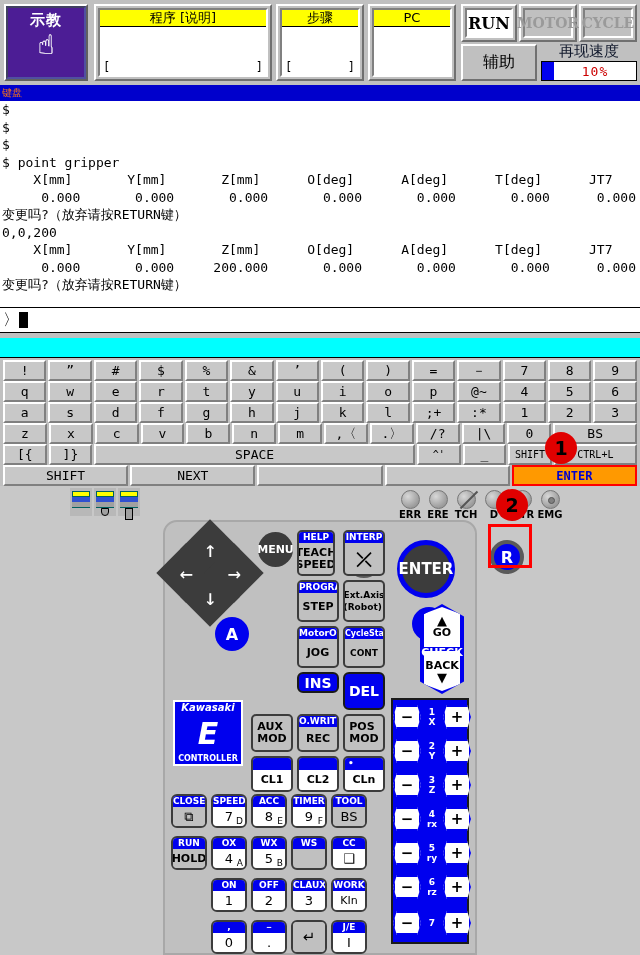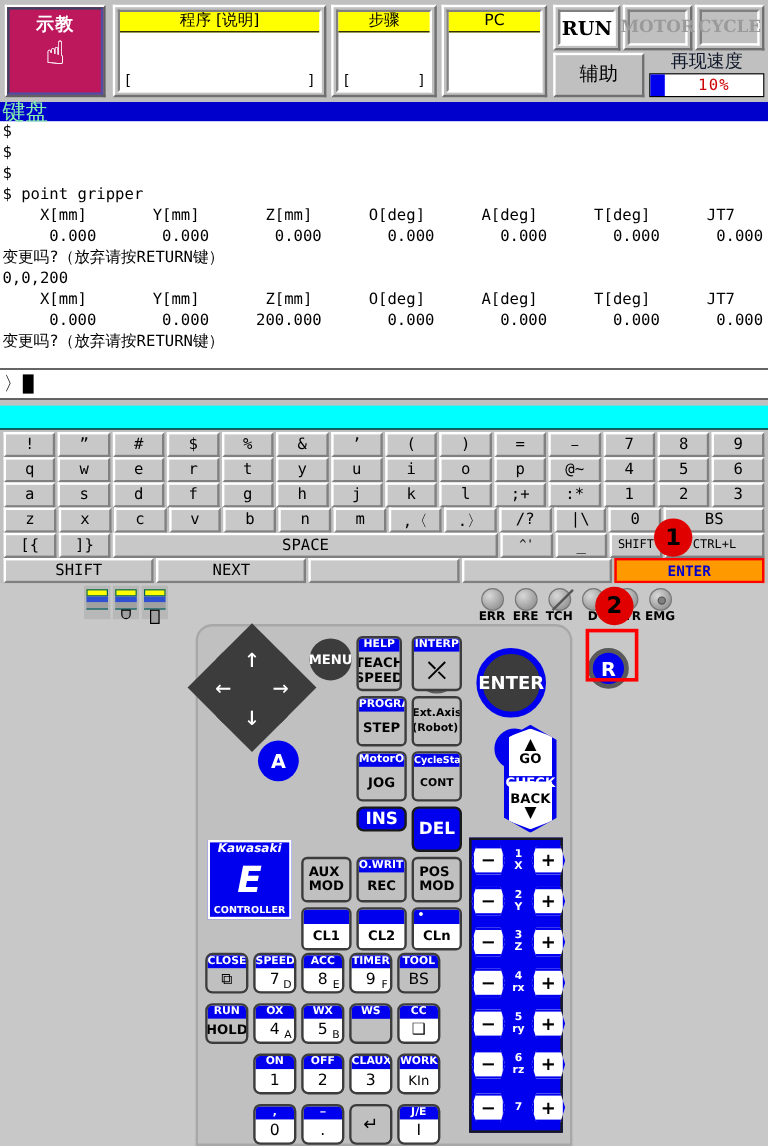--- a/index.html
+++ b/index.html
@@ -10,21 +10,21 @@
     font-family:"DejaVu Sans Mono", monospace;
     overflow:hidden;
     position:relative;
   }
 
   
   #topbar { position:absolute; left:0; top:0; width:640px; height:85px; background:#c0c0c0; }
 
   #teachbtn { position:absolute; left:4px; top:4px; width:84px; height:77px;
               border:2px solid #fff; border-right-color:#606060; border-bottom-color:#606060; }
-  #teachbtn .in { width:100%; height:100%; background:#be185d; border:2px solid #404060;
+  #teachbtn .in { width:100%; height:100%; background:#4c1d95; border:2px solid #404060;
               border-right-color:#5050a0; border-bottom-color:#5050a0;
               display:flex; flex-direction:column; align-items:center; justify-content:flex-start; }
   #teachbtn .lbl { color:#fff; font-family:"DejaVu Sans", sans-serif; font-size:15px; font-weight:bold; margin-top:3px; letter-spacing:1px;}
   #teachbtn .hand { font-size:27px; line-height:28px; color:#fff; margin-top:1px; text-shadow:0 0 0 #fff;}
 
   .card { position:absolute; top:4px; height:77px; border:2px solid #fff;
           border-right-color:#707070; border-bottom-color:#707070; background:#c0c0c0; padding:2px; }
   .card .box { width:100%; height:100%; border:2px solid #808080; border-right-color:#fff; border-bottom-color:#fff; background:#fff; position:relative;}
   .card .hdr { height:17px; background:#ffff00; color:#000; font-size:13px;
                font-family:"DejaVu Sans", sans-serif; text-align:center; line-height:16px; border-bottom:1px solid #000;}
@@ -52,22 +52,22 @@
          background:#c0c0c0; display:flex; align-items:center; justify-content:center;
          font-family:"DejaVu Sans", sans-serif; font-size:16px; color:#000;}
   #speedwrap { position:absolute; left:541px; top:42px; width:96px; height:42px; }
   #speedwrap .t { text-align:center; font-family:"DejaVu Sans", sans-serif; font-size:15px; color:#0f172a; line-height:18px; }
   #speedwrap .bar { margin-top:1px; height:20px; border:1px solid #000; background:#fff; display:flex; align-items:center;}
   #speedwrap .fill { width:12px; height:100%; background:#0000ee; }
   #speedwrap .val { flex:1; text-align:center; color:#cc0000; font-size:13px; font-family:"DejaVu Sans Mono", monospace; letter-spacing:1px;}
 
   
   #term { position:absolute; left:0; top:85px; width:640px; height:248px; background:#fff; }
-  #term .title { background:#0000cc; color:#86efac; font-family:"DejaVu Sans", sans-serif;
-                 font-size:19px; padding:0 2px; height:16px; line-height:16px; }
+  #term .title { background:#0000cc; color:#f97316; font-family:"DejaVu Sans", sans-serif;
+                 font-size:10px; padding:0 2px; height:16px; line-height:16px; }
   #term pre { margin:0; padding:0 2px; font-family:"DejaVu Sans Mono", monospace;
               font-size:13px; line-height:17.5px; color:#000; white-space:pre; }
   #prompt { position:absolute; left:0; bottom:0; width:640px; height:26px; background:#fff;
             border-top:1px solid #000; border-bottom:1px solid #000;
             font-family:"DejaVu Sans Mono", monospace; font-size:16px; padding:2px 3px; }
   #prompt .cur { display:inline-block; width:9px; height:16px; background:#000; vertical-align:-3px;}
 
   
   #cyan { position:absolute; left:0; top:338px; width:640px; height:20px; background:#00ffff; border-bottom:1px solid #000; }
   #kbd { position:absolute; left:0; top:359px; width:640px; height:127px; background:#c0c0c0; padding:1px 2px; }

